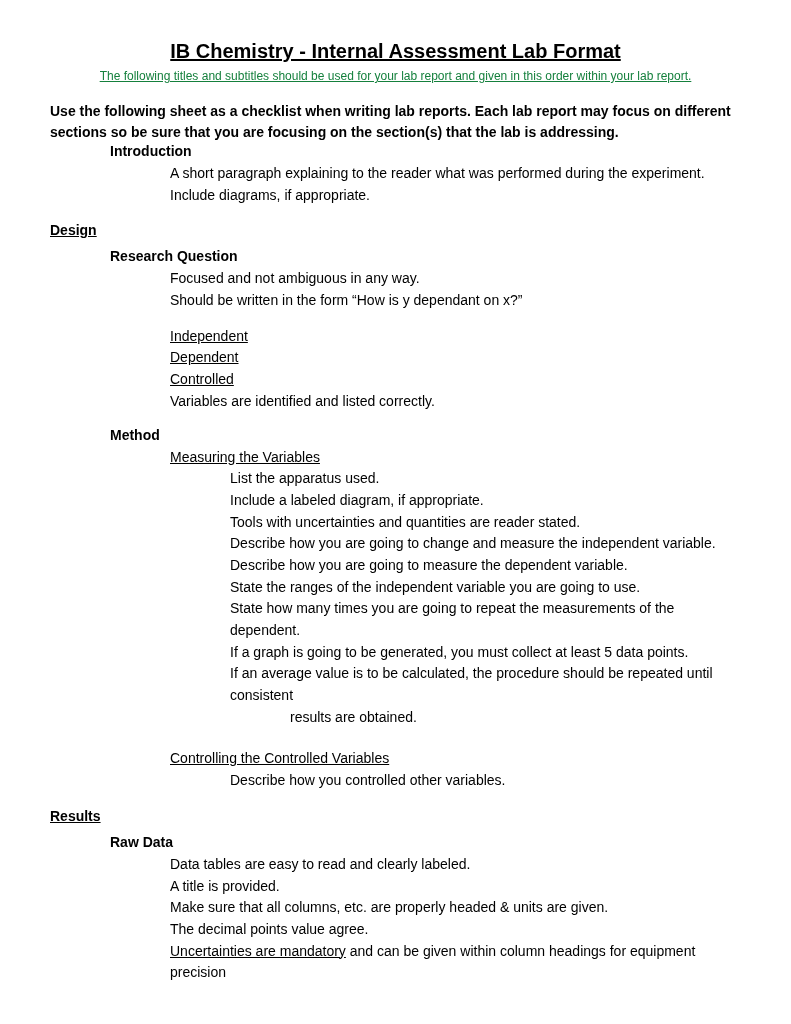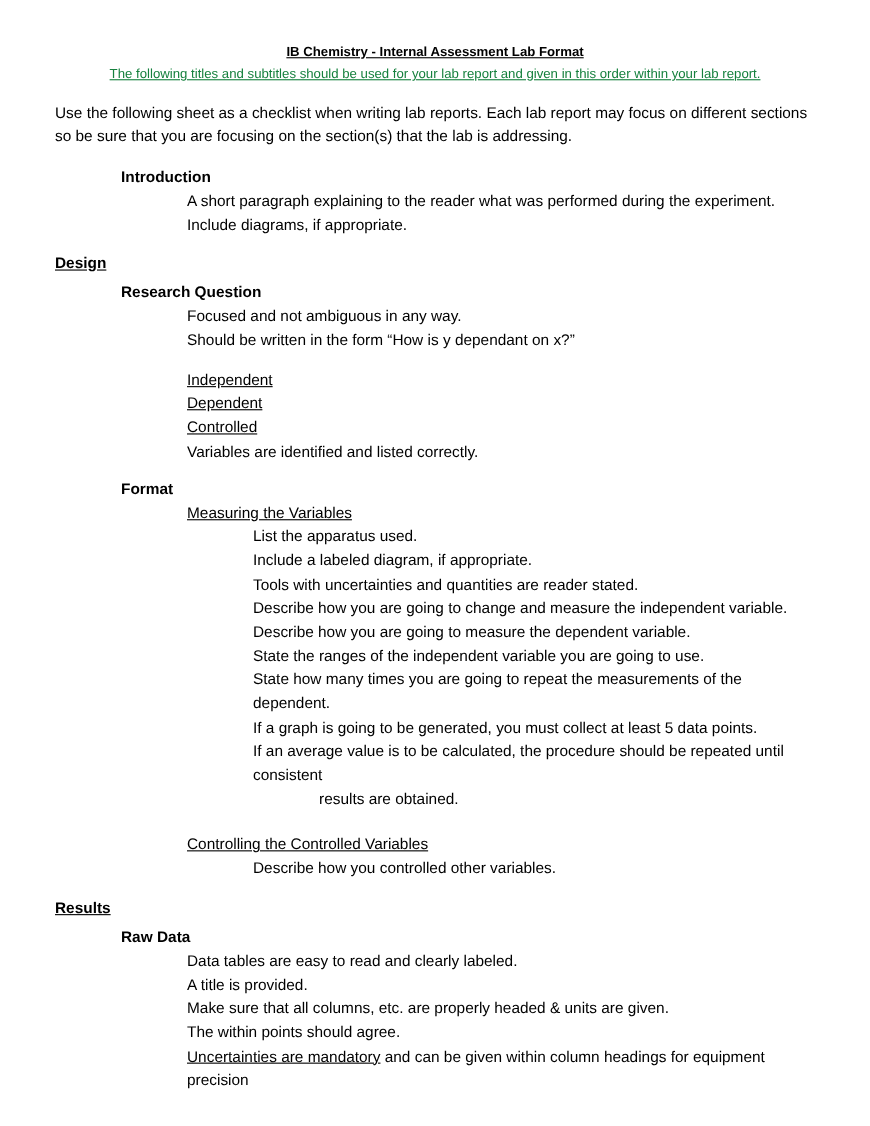--- a/index.html
+++ b/index.html
@@ -14,36 +14,36 @@
       font-size: 14px;
       color: #000000;
       padding: 40px 50px;
       max-width: 791px;
       min-height: 1024px;
     }
 
     .page-title {
       text-align: center;
       font-weight: bold;
-      font-size: 12px;
+      font-size: 20px;
       text-decoration: underline;
       margin-bottom: 6px;
     }
 
     .page-subtitle {
       text-align: center;
       font-size: 12px;
       text-decoration: underline;
       margin-bottom: 18px;
       color: #15803d;
     }
 
     .intro-paragraph {
-      margin-bottom: 18px;
       line-height: 1.5;
+      font-weight: bold;
     }
 
     .section-indent-1 {
       margin-left: 60px;
       margin-bottom: 14px;
     }
 
     .section-title-bold {
       font-weight: bold;
       margin-bottom: 4px;
@@ -102,21 +102,21 @@
   <div class="section-indent-1 sub-section">
     <div class="section-indent-1">
       <div class="line underline">Independent</div>
       <div class="line underline">Dependent</div>
       <div class="line underline">Controlled</div>
       <div class="line">Variables are identified and listed correctly.</div>
     </div>
   </div>
 
   <div class="section-indent-1 sub-section">
-    <div class="section-title-bold">Format</div>
+    <div class="section-title-bold">Method</div>
 
     <div class="section-indent-1">
       <div class="underline line">Measuring the Variables</div>
       <div class="section-indent-1">
         <div class="line">List the apparatus used.</div>
         <div class="line">Include a labeled diagram, if appropriate.</div>
         <div class="line">Tools with uncertainties and quantities are reader stated.</div>
         <div class="line">Describe how you are going to change and measure the independent variable.</div>
         <div class="line">Describe how you are going to measure the dependent variable.</div>
         <div class="line">State the ranges of the independent variable you are going to use.</div>
@@ -136,20 +136,20 @@
 
 <div class="top-level-section">
   <div class="section-heading-left">Results</div>
 
   <div class="section-indent-1 sub-section">
     <div class="section-title-bold">Raw Data</div>
     <div class="section-indent-1">
       <div class="line">Data tables are easy to read and clearly labeled.</div>
       <div class="line">A title is provided.</div>
       <div class="line">Make sure that all columns, etc. are properly headed &amp; units are given.</div>
-      <div class="line">The within points should agree.</div>
+      <div class="line">The decimal points value agree.</div>
       <div class="line">
         <span class="underline">Uncertainties are mandatory</span><span> and can be given within column headings for equipment precision</span>
       </div>
 
     </div>
   </div>
 </div>
 
 </body></html>

